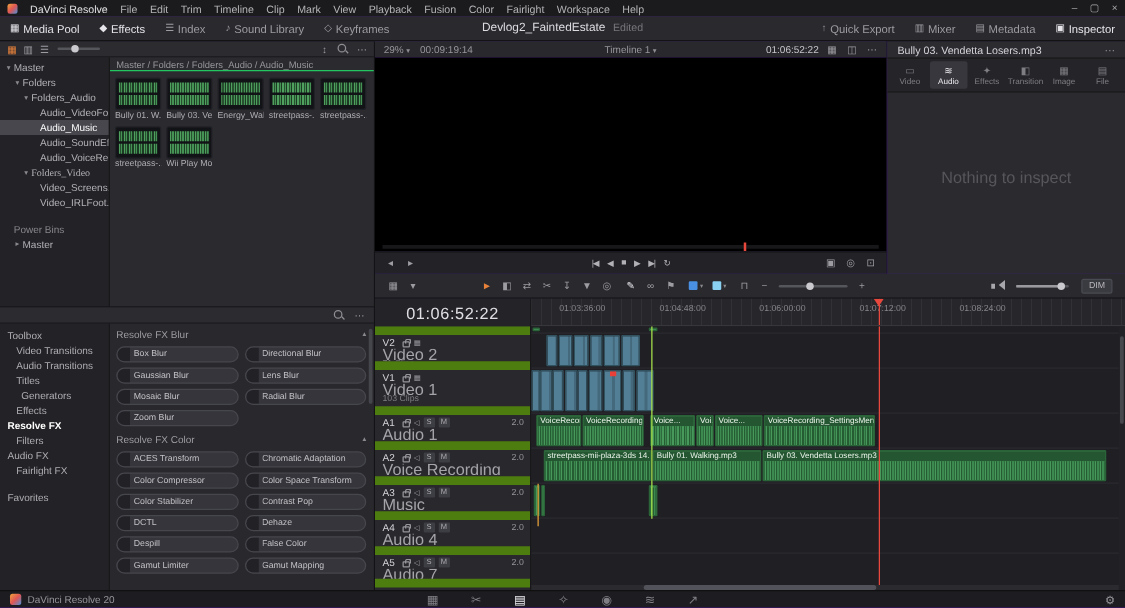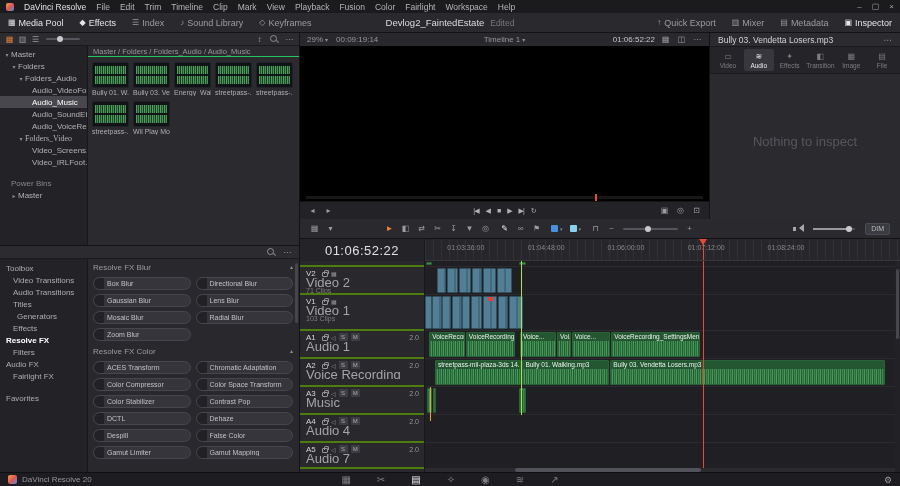--- a/index.html
+++ b/index.html
@@ -122,21 +122,21 @@
   
   .timeline{flex:1;display:flex;flex-direction:column;min-height:0;background:#202025;position:relative}
   .tl-ruler-row{height:22px;flex:none;display:flex}
   .tl-tc{width:125px;flex:none;background:#232328;border-right:1px solid #18181b;display:flex;align-items:center;justify-content:center;font-size:13px;color:#e0e0e4;letter-spacing:.5px}
   .tl-ruler{flex:1;position:relative;background:#26262b;border-bottom:1px solid #36363b;overflow:hidden;background-image:repeating-linear-gradient(90deg,rgba(255,255,255,.05) 0 1px,transparent 1px 8px)}
   .tick{position:absolute;top:5px;font-size:7px;color:#86868b;transform:translateX(-50%);white-space:nowrap}
   .ph-cap{position:absolute;top:0;width:0;height:0;border:4px solid transparent;border-top:6px solid #e8483c;transform:translateX(-50%);z-index:6}
   .ph-line{position:absolute;top:0;bottom:0;width:1px;background:#e8483c;z-index:5}
   .tl-body{flex:1;display:flex;min-height:0;position:relative}
   .tl-heads{width:125px;flex:none;background:#28282d;border-right:1px solid #18181b;overflow:hidden}
-  .trk{border-bottom:2px solid #4d7c0f;padding:1px 5px 0 6px;overflow:hidden}
+  .trk{border-bottom:7px solid #4d7c0f;padding:1px 5px 0 6px;overflow:hidden}
   .trk.sliver{padding:0}
   .trk-top{display:flex;align-items:center;gap:3px;height:10px}
   .trk-id{font-size:8px;color:#d4d4d8;width:13px;flex:none}
   .ticon-lock{position:relative;width:6px;height:5px;border:1px solid #96969b;border-radius:1px;margin-top:2px;flex:none}
   .ticon-lock::before{content:"";position:absolute;top:-3px;left:.5px;width:3px;height:3px;border:1px solid #96969b;border-bottom:none;border-radius:2px 2px 0 0}
   .trk-mini{font-size:6px;color:#96969b}
   .sm{width:9px;height:8px;background:#3d3d44;border-radius:1px;font-size:6px;display:flex;align-items:center;justify-content:center;color:#aaaaae;flex:none}
   .trk-fmt{margin-left:auto;color:#96969b;font-size:7px}
   .trk-name{font-size:13px;color:#a4a4a9;white-space:nowrap;overflow:hidden;line-height:9px}
   .trk-info{font-size:7px;color:#7e7e83;line-height:8px}

